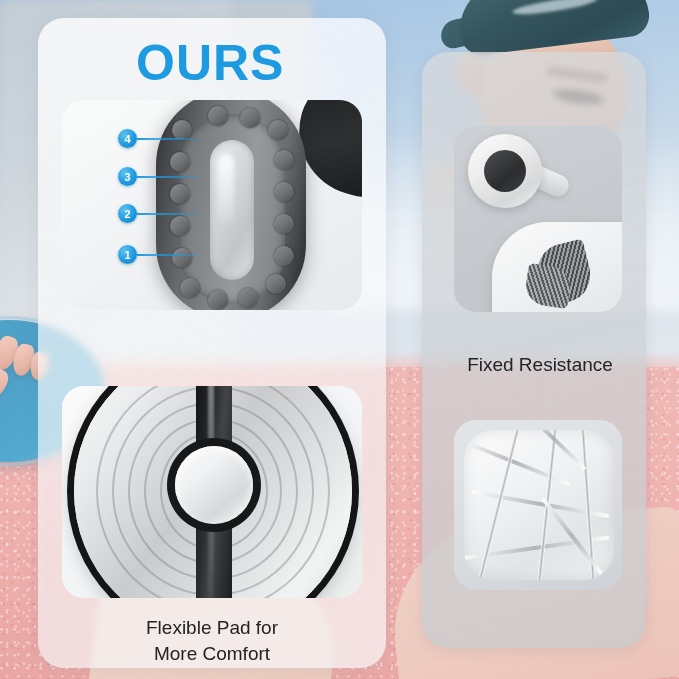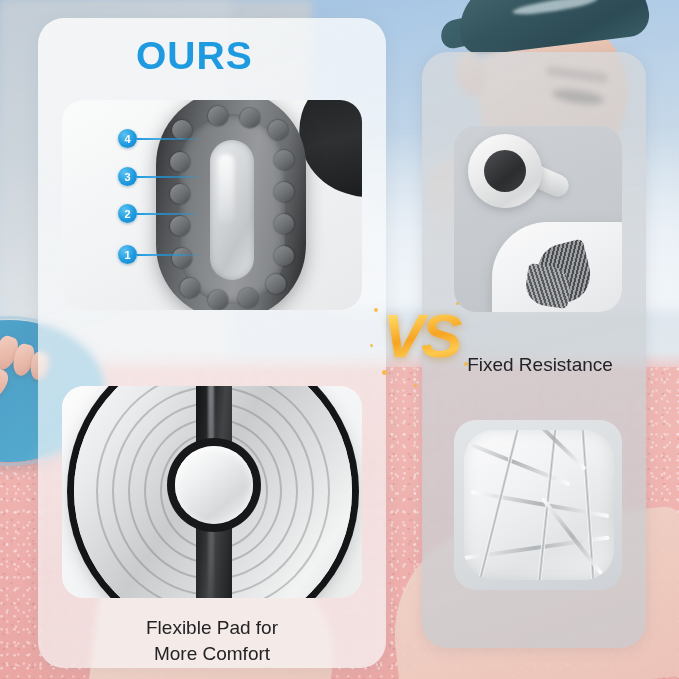--- a/index.html
+++ b/index.html
@@ -153,21 +153,21 @@
 
   
   .heading {
     position:absolute;
     font-weight:bold;
     letter-spacing:1px;
     white-space:nowrap;
   }
   .heading-ours {
     left:136px; top:34px;
-    font-size:39px;
+    font-size:50px;
     color:#1e9ae0;
   }
   .heading-others {
     left:474px; top:64px;
     font-size:40px;
     color:#3b3b3d;
   }
 
   
   .photo-card {
@@ -463,23 +463,14 @@
       <div class="tread" style="left:-4px;top:116px;width:150px;height:4px;transform:rotate(-8deg)"></div>
       <div class="tread" style="left:34px;top:-10px;width:4px;height:160px;transform:rotate(14deg)"></div>
       <div class="tread" style="left:82px;top:-16px;width:4px;height:170px;transform:rotate(6deg)"></div>
       <div class="tread" style="left:122px;top:-14px;width:4px;height:176px;transform:rotate(-4deg)"></div>
       <div class="tread" style="left:44px;top:6px;width:90px;height:4px;transform:rotate(44deg)"></div>
       <div class="tread" style="left:60px;top:104px;width:96px;height:4px;transform:rotate(52deg)"></div>
     </div>
   </div>
 
 
-  <div class="vs-wrap">
-    <div class="sp" style="left:6px;top:12px;width:4px;height:4px"></div>
-    <div class="sp" style="left:88px;top:6px;width:3px;height:3px"></div>
-    <div class="sp" style="left:14px;top:74px;width:5px;height:5px"></div>
-    <div class="sp" style="left:96px;top:66px;width:4px;height:4px"></div>
-    <div class="sp" style="left:46px;top:88px;width:3px;height:3px"></div>
-    <div class="sp" style="left:2px;top:48px;width:3px;height:3px"></div>
-    <div class="vs-text">VS</div>
-  </div>
 
 </div>
 
 </body></html>

